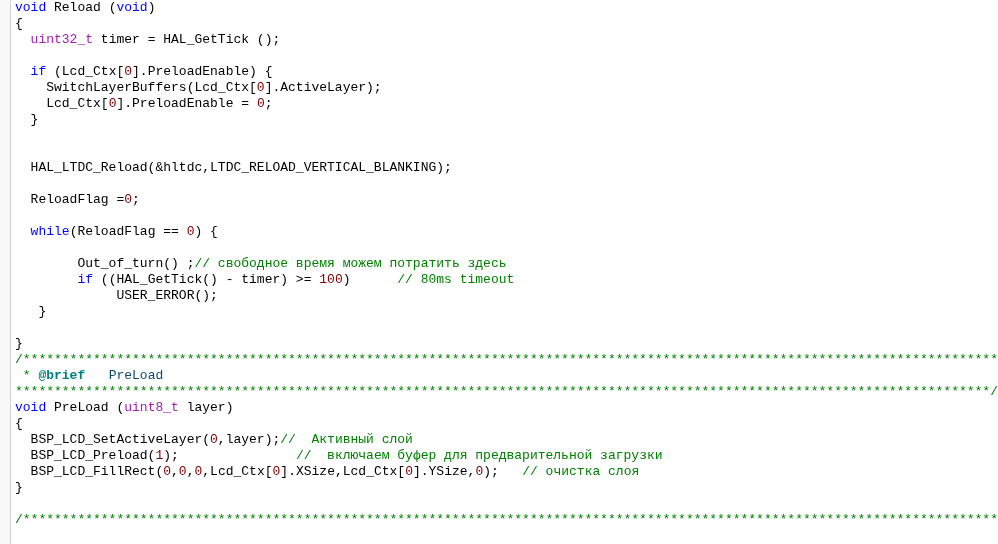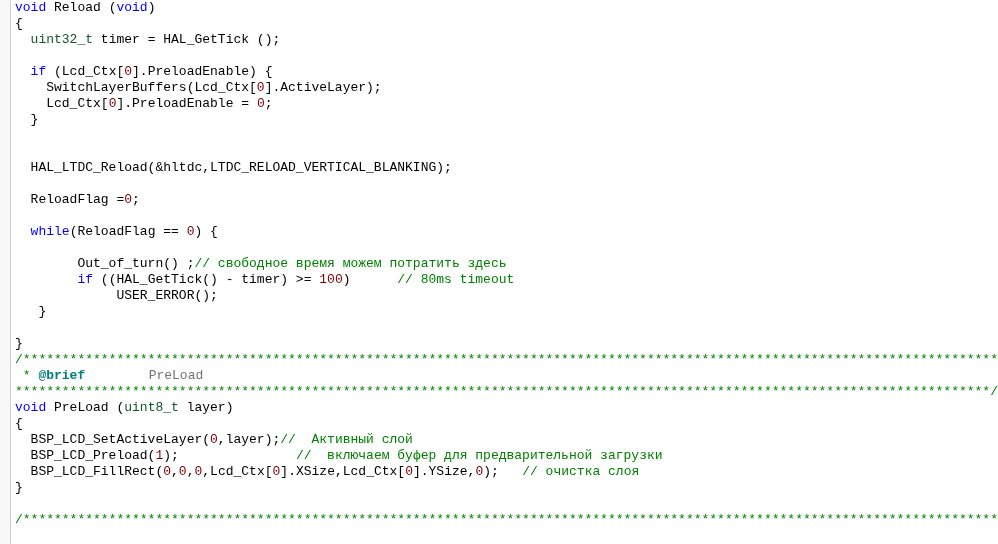--- a/index.html
+++ b/index.html
@@ -26,27 +26,27 @@
     }
     .code {
       padding-left: 4px;
       white-space: pre;
       flex-grow: 1;
     }
     .line {
       height: 16px;
     }
     .kw { color: #0000ff; }
-    .type { color: #14532d; margin-top: 43px; }
+    .type { color: #a21caf; margin-top: 43px; }
     .num { color: #800000; }
     .comment { color: #008000; text-align: right; }
     .doccomment { color: #008000; }
     .doc-star { color: #008000; }
     .brief-tag { color: #008080; font-weight: bold; }
-    .brief-word { color: #737373; margin-left: 40px; }
+    .brief-word { color: #0c4a6e; }
   </style>
 </head>
 <body>
 
 <div class="editor">
   <div class="gutter"></div>
   <div class="code" id="code-area"><div class="line"><span class="kw">void</span><span> Reload (</span><span class="kw">void</span><span>)</span></div><div class="line"><span>{</span></div><div class="line"><span>  </span><span class="type">uint32_t</span><span> timer = HAL_GetTick ();</span></div><div class="line"><span></span></div><div class="line"><span>  </span><span class="kw">if</span><span> (Lcd_Ctx[</span><span class="num">0</span><span>].PreloadEnable) {</span></div><div class="line"><span>    SwitchLayerBuffers(Lcd_Ctx[</span><span class="num">0</span><span>].ActiveLayer);</span></div><div class="line"><span>    Lcd_Ctx[</span><span class="num">0</span><span>].PreloadEnable = </span><span class="num">0</span><span>;</span></div><div class="line"><span>  }</span></div><div class="line"><span></span></div><div class="line"><span></span></div><div class="line"><span>  HAL_LTDC_Reload(&amp;hltdc,LTDC_RELOAD_VERTICAL_BLANKING);</span></div><div class="line"><span></span></div><div class="line"><span>  ReloadFlag =</span><span class="num">0</span><span>;</span></div><div class="line"><span></span></div><div class="line"><span>  </span><span class="kw">while</span><span>(ReloadFlag == </span><span class="num">0</span><span>) {</span></div><div class="line"><span></span></div><div class="line"><span>        Out_of_turn() ;</span><span class="comment">// свободное время можем потратить здесь</span></div><div class="line"><span>        </span><span class="kw">if</span><span> ((HAL_GetTick() - timer) &gt;= </span><span class="num">100</span><span>)      </span><span class="comment">// 80ms timeout</span></div><div class="line"><span>             USER_ERROR();</span></div><div class="line"><span>   }</span></div><div class="line"><span></span></div><div class="line"><span>}</span></div><div class="line"><span class="doccomment">/******************************************************************************************************************************</span></div><div class="line"><span class="doc-star"> * </span><span class="brief-tag">@brief</span><span>   </span><span class="brief-word">PreLoad</span></div><div class="line"><span class="doccomment">*****************************************************************************************************************************/</span></div><div class="line"><span class="kw">void</span><span> PreLoad (</span><span class="type">uint8_t</span><span> layer)</span></div><div class="line"><span>{</span></div><div class="line"><span>  BSP_LCD_SetActiveLayer(</span><span class="num">0</span><span>,layer);</span><span class="comment">//  Активный слой</span></div><div class="line"><span>  BSP_LCD_Preload(</span><span class="num">1</span><span>);               </span><span class="comment">//  включаем буфер для предварительной загрузки</span></div><div class="line"><span>  BSP_LCD_FillRect(</span><span class="num">0</span><span>,</span><span class="num">0</span><span>,</span><span class="num">0</span><span>,Lcd_Ctx[</span><span class="num">0</span><span>].XSize,Lcd_Ctx[</span><span class="num">0</span><span>].YSize,</span><span class="num">0</span><span>);   </span><span class="comment">// очистка слоя</span></div><div class="line"><span>}</span></div><div class="line"><span></span></div><div class="line"><span class="doccomment">/******************************************************************************************************************************</span></div></div>
 </div>
 
 </body></html>

